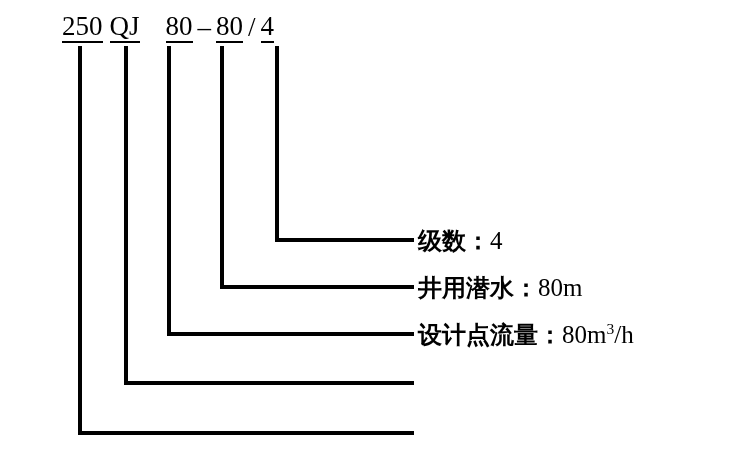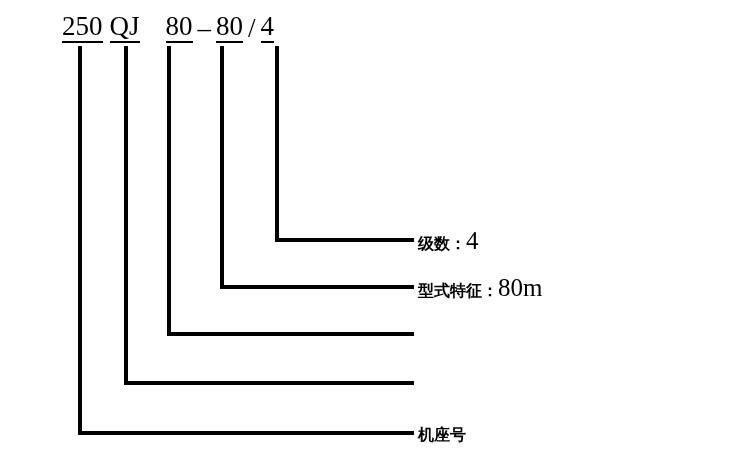--- a/index.html
+++ b/index.html
@@ -17,21 +17,21 @@
     height: 472px;
     background: #ffffff;
     overflow: hidden;
   }
   
   .model-row {
     position: absolute;
     left: 62px;
     top: 13px;
     display: flex;
-    align-items: flex-end;
+    align-items: center;
     white-space: nowrap;
   }
   .seg {
     font-family: "Liberation Serif", "DejaVu Serif", serif;
     font-size: 27px;
     line-height: 1;
     letter-spacing: 0px;
     border-bottom: 2px solid #000;
     padding-bottom: 1px;
   }
@@ -61,21 +61,21 @@
     position: absolute;
     left: 418px;
     font-family: "Liberation Serif", "DejaVu Serif", serif;
     font-size: 25px;
     line-height: 1;
     white-space: nowrap;
   }
   .label .cn {
     font-family: Liberation Mono, monospace;
     font-weight: bold;
-    font-size: 16px;
+    font-size: 24px;
   }
   .label .val {
     font-family: "Liberation Serif", "DejaVu Serif", serif;
     font-size: 25px;
   }
   .label sup {
     font-size: 0.62em;
     vertical-align: super;
     line-height: 0;
   }
@@ -113,22 +113,22 @@
 
       <path d="M 80 46 L 80 433 L 414 433"></path>
     </g>
   </svg>
 
   <div class="label" id="label-0">
     <span class="cn">级数：</span><span class="val">4</span>
   </div>
 
   <div class="label" id="label-1">
-    <span class="cn">型式特征：</span><span class="val">80m</span>
+    <span class="cn">井用潜水：</span><span class="val">80m</span>
+  </div>
+
+  <div class="label" id="label-2">
+    <span class="cn">设计点流量：</span><span class="val">80m</span><sup>3</sup><span class="val">/h</span>
   </div>
 
 
 
-  <div class="label" id="label-4">
-    <span class="cn">机座号</span>
-  </div>
-
 </div>
 
 </body></html>

